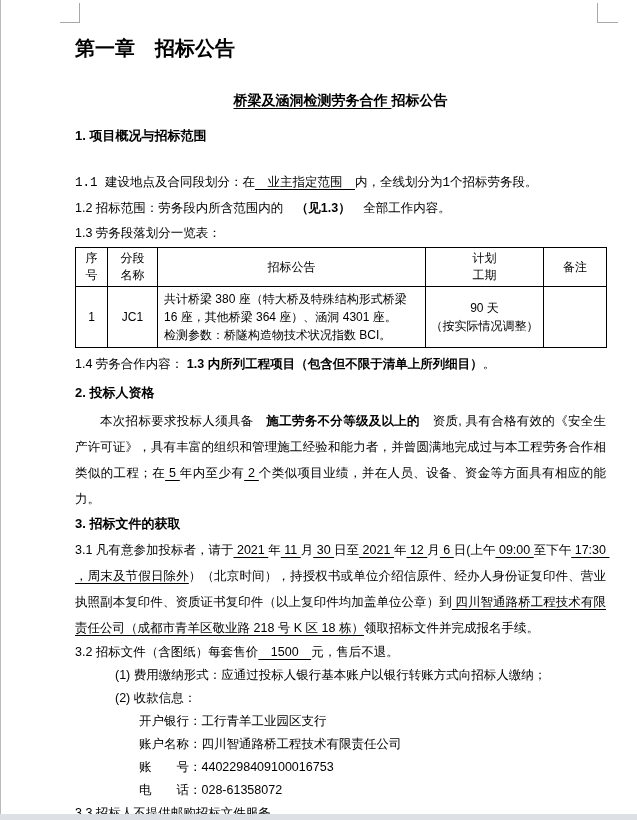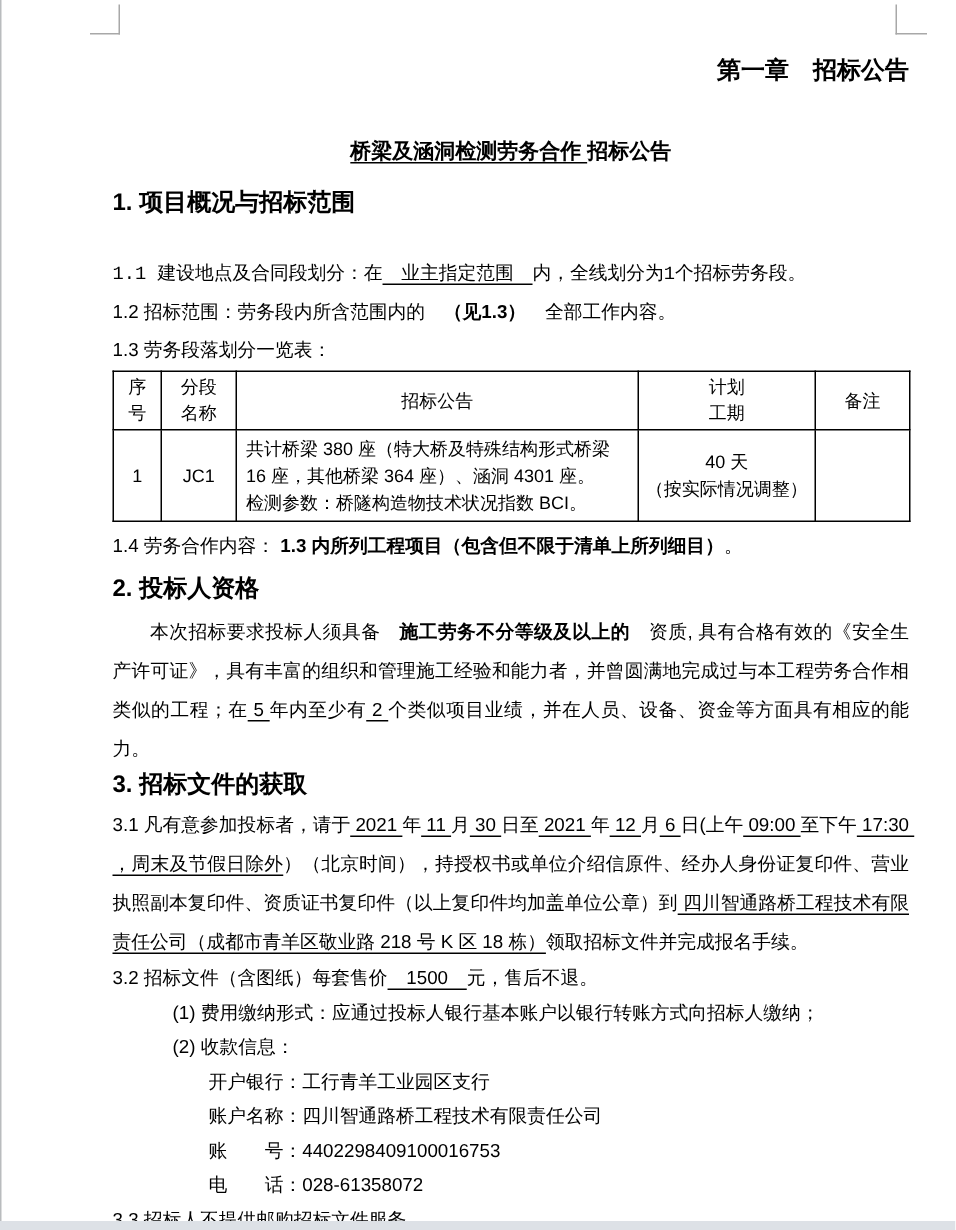--- a/index.html
+++ b/index.html
@@ -7,23 +7,23 @@
     width:637px;height:820px;overflow:hidden;background:#ffffff;position:relative;
     font-family:"Liberation Sans","DejaVu Sans",sans-serif;color:#000;
   }
   .page-left-edge{position:absolute;left:0;top:0;width:1px;height:820px;background:#b9bcbe;}
   .page-bottom-strip{position:absolute;left:0;bottom:0;width:637px;height:6px;background:#dde1e6;}
   .crop-tl{position:absolute;left:60px;top:3px;width:19px;height:19px;
     border-right:1px solid #a8a8a8;border-bottom:1px solid #a8a8a8;}
   .crop-tr{position:absolute;left:597px;top:3px;width:20px;height:19px;
     border-left:1px solid #a8a8a8;border-bottom:1px solid #a8a8a8;}
   .content{position:absolute;left:75px;top:0;width:531px;}
-  .chapter-title{font-size:16px;font-weight:bold;text-align:right;margin:34px 0 0;line-height:28px;white-space:pre-wrap;}
+  .chapter-title{font-size:20px;font-weight:bold;text-align:left;margin:34px 0 0;line-height:28px;white-space:pre-wrap;}
   .doc-title{font-size:14px;font-weight:bold;text-align:center;margin:28px 0 0;line-height:20px;white-space:pre-wrap;}
-  .h{font-size:16px;font-weight:bold;margin:0;line-height:19px;white-space:pre-wrap;}
+  .h{font-size:13px;font-weight:bold;margin:0;line-height:19px;white-space:pre-wrap;}
   .h-s1{margin-top:16px;}
   .h-s2{margin-top:6px;}
   .h-s3{margin-top:2px;}
   .p{font-size:12.5px;line-height:25px;margin:0;text-align:justify;white-space:pre-wrap;}
   .p-first{margin-top:26px;font-family:Liberation Mono, monospace;}
   .p14{margin-top:4px;}
   .p2para{margin-top:6px;line-height:26px;text-indent:2em;}
   .p31{margin-top:4px;line-height:26px;}
   .tail{line-height:23px;text-align:left;}
   .sub1{margin-left:40px;}
@@ -78,21 +78,21 @@
 工期</th>
         <th>备注</th>
       </tr>
     </thead>
     <tbody>
       <tr>
         <td class="c-seq">1</td>
         <td class="c-segment">JC1</td>
         <td class="c-overview">共计桥梁 380 座（特大桥及特殊结构形式桥梁 16 座，其他桥梁 364 座）、涵洞 4301 座。
 检测参数：桥隧构造物技术状况指数 BCI。</td>
-        <td class="c-duration">40 天
+        <td class="c-duration">90 天
 （按实际情况调整）</td>
         <td class="c-remark"></td>
       </tr>
     </tbody>
   </table>
 
   <p class="p p14"><span>1.4 劳务合作内容：</span><span class="bu"> 1.3 内所列工程项目（包含但不限于清单上所列细目）</span><span>。</span></p>
 
   <p class="h h-s2">2. 投标人资格</p>
 

